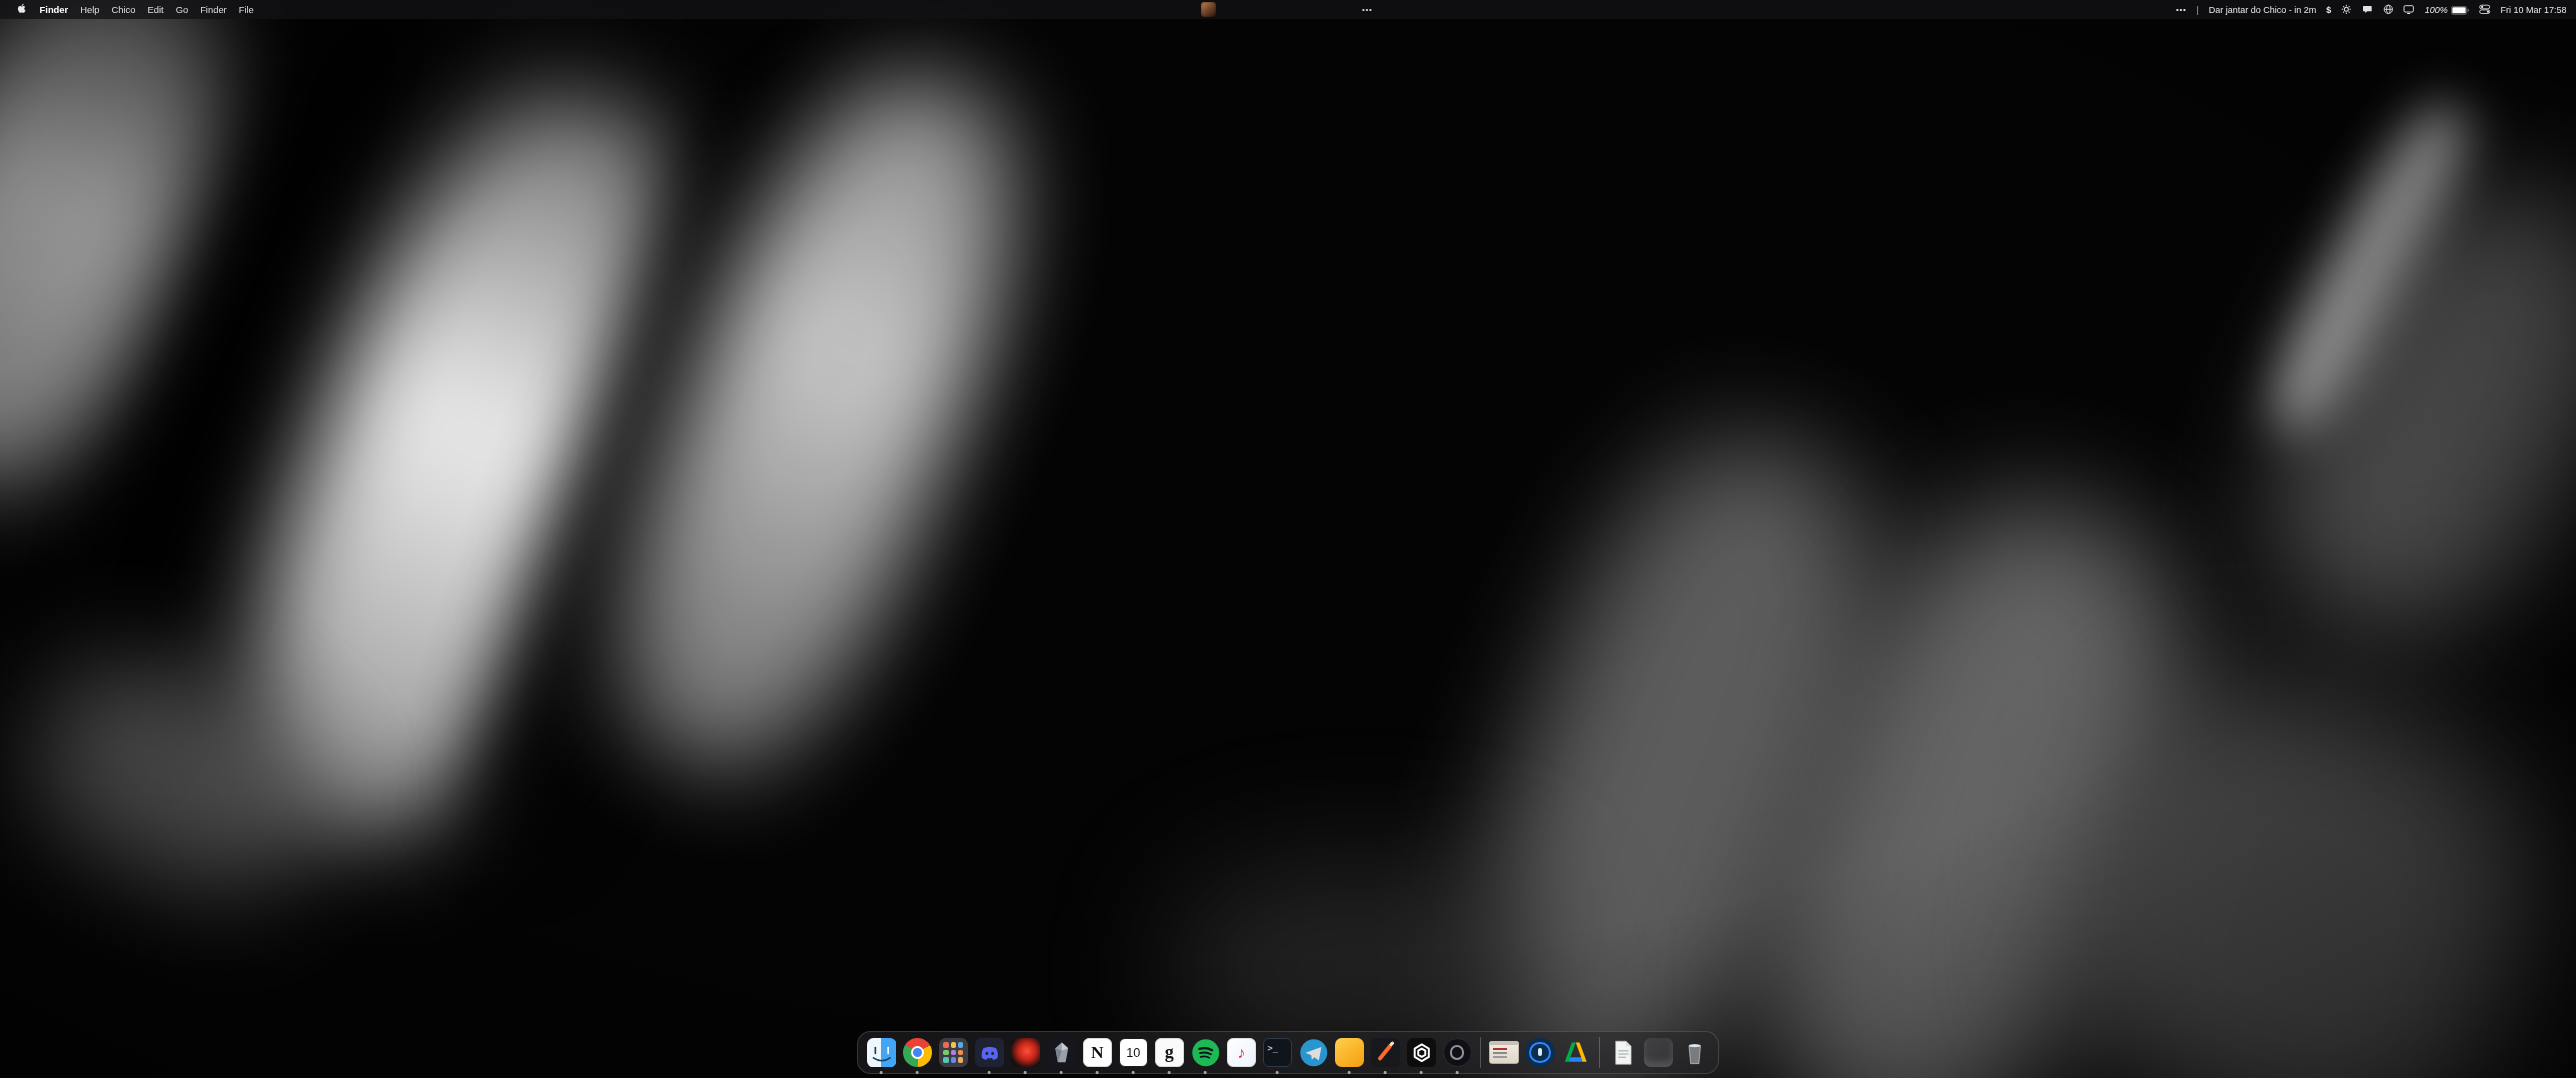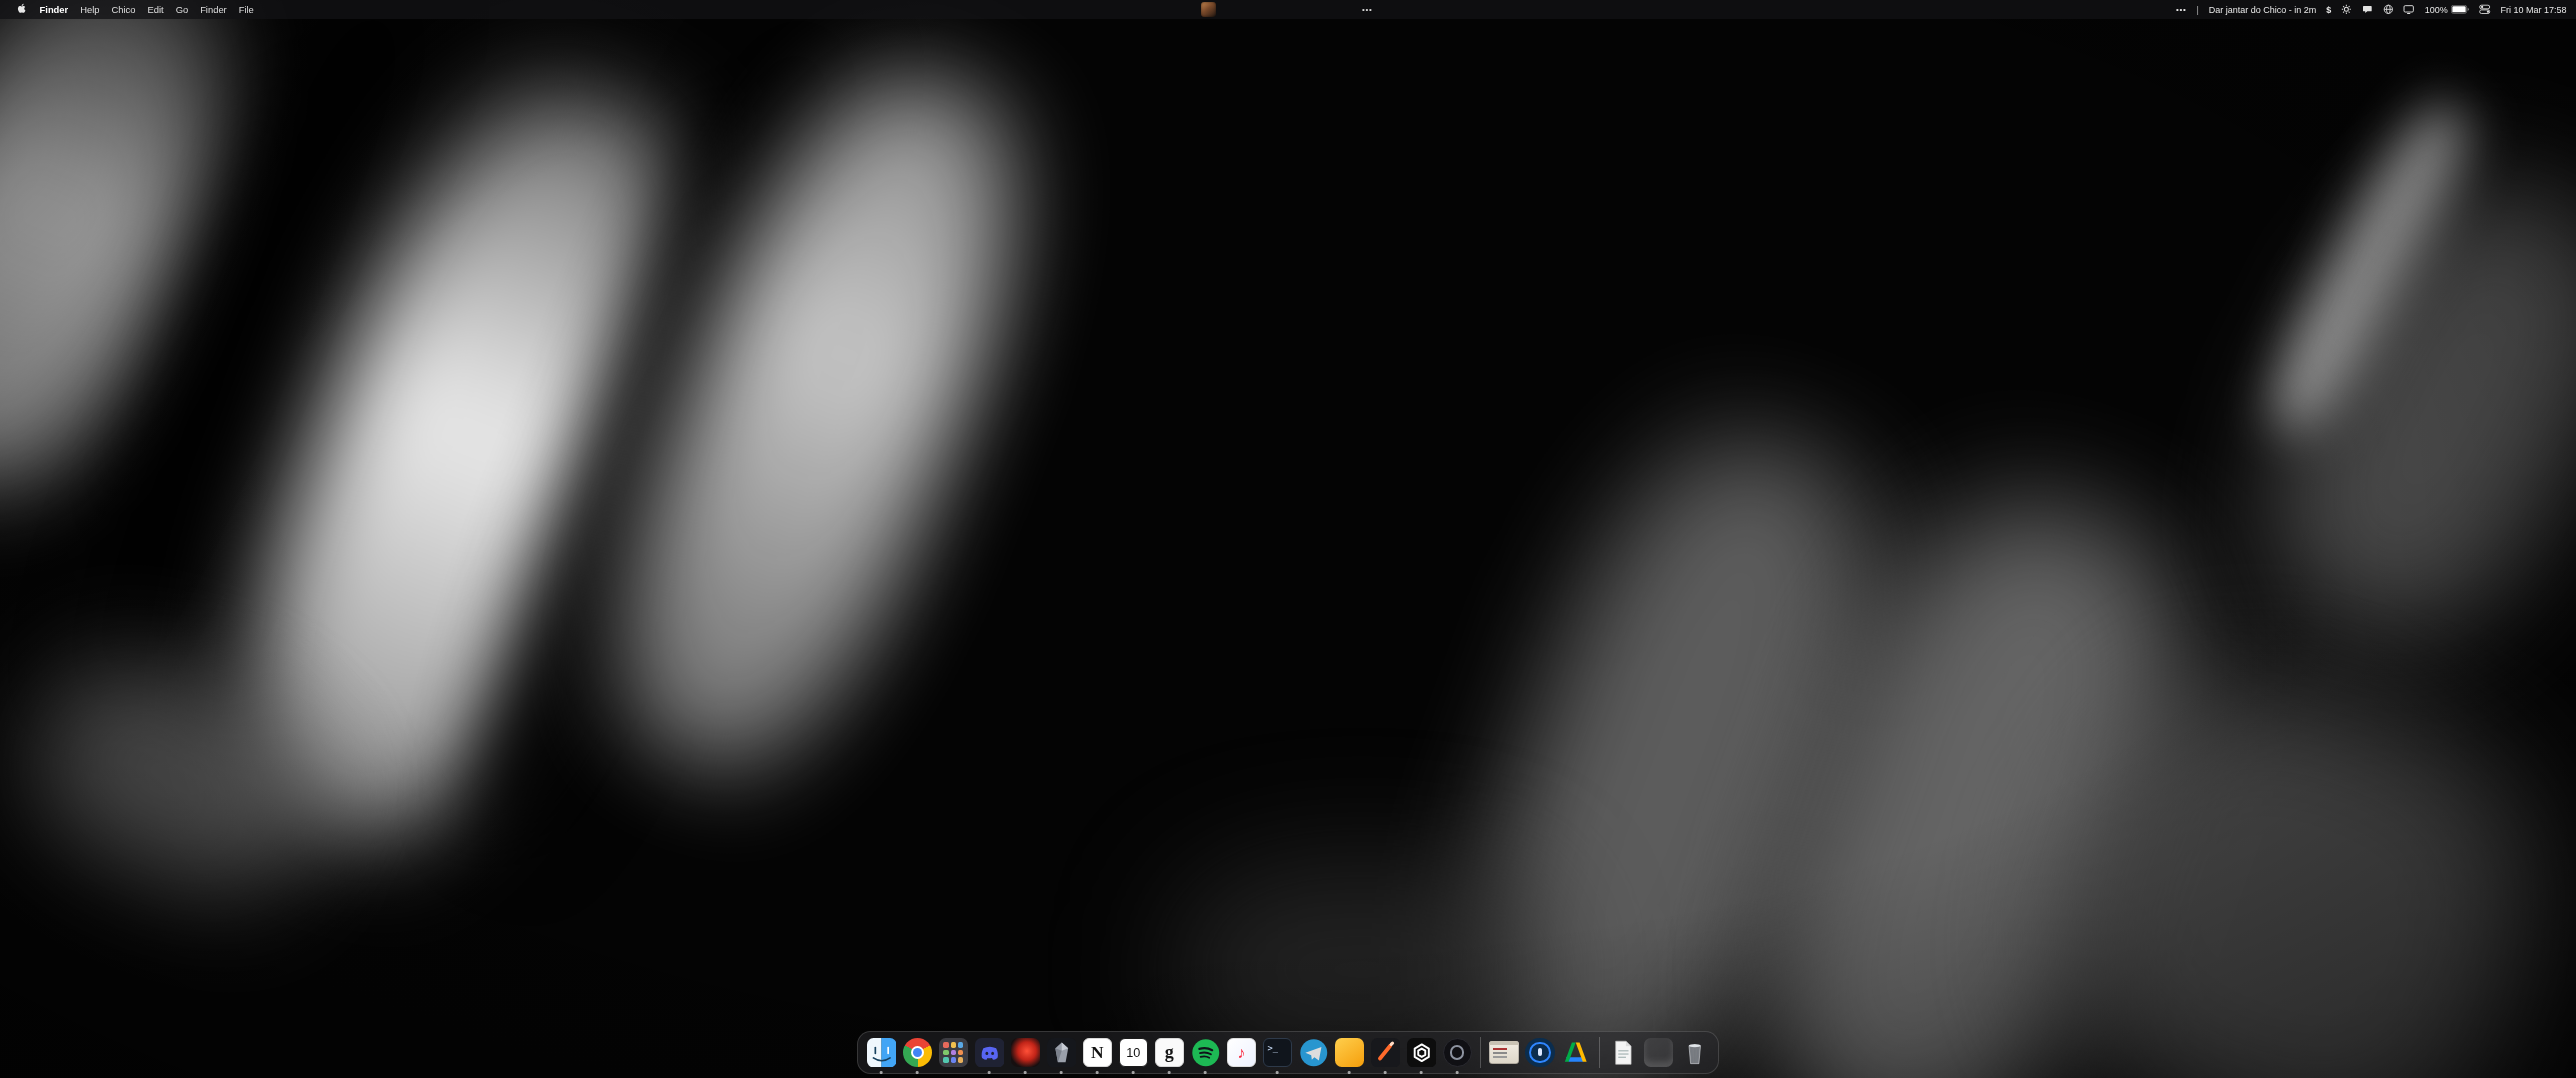--- a/index.html
+++ b/index.html
@@ -38,21 +38,21 @@
   .mb-center-layer { position:absolute; inset:0; pointer-events:none; }
   .mb-center-layer > * { pointer-events:auto; }
   .album-art { position:absolute; left:1201px; top:2px; width:14.8px; height:14.8px; border-radius:3.4px;
                background:linear-gradient(140deg,#c98850 0%,#7a4a2a 45%,#241812 100%);
                box-shadow: inset 0 0 2.7px rgba(0,0,0,.6); }
   .center-dots { position:absolute; left:1362px; top:0; height:19px; display:flex; align-items:center;
                  color:#d6d6d6; font-size:8px; letter-spacing:0.7px; }
   .mb-right { display:flex; align-items:center; gap:10px; font-size:9px; }
   .mb-status-item { display:flex; align-items:center; white-space:nowrap; }
   .mb-sep { opacity:.7; font-weight:300; }
-  .batt-wrap { display:flex; align-items:center; gap:3.4px; }
+  .batt-wrap { display:flex; align-items:flex-end; gap:3.4px;font-style:italic; }
   .mb-right svg { display:block; }
 
   
   .dock-wrap { position:absolute; bottom:4px; left:0; right:0; display:flex; justify-content:center; z-index:10; }
   .dock { display:flex; align-items:center; gap:2px; height:43px; padding:4.7px 6.7px;
           background:rgba(38,38,42,.55); border:0.7px solid rgba(255,255,255,.14); border-radius:13.4px; }
   .dock-item { position:relative; width:34px; height:34px; display:flex; align-items:center; justify-content:center; }
   .dock-sep { width:0.7px; height:31px; background:rgba(255,255,255,.22); margin:0 4px; }
   .running-dot { position:absolute; bottom:-4px; left:50%; transform:translateX(-50%);
                  width:2.7px; height:2.7px; border-radius:50%; background:rgba(255,255,255,.6); }

